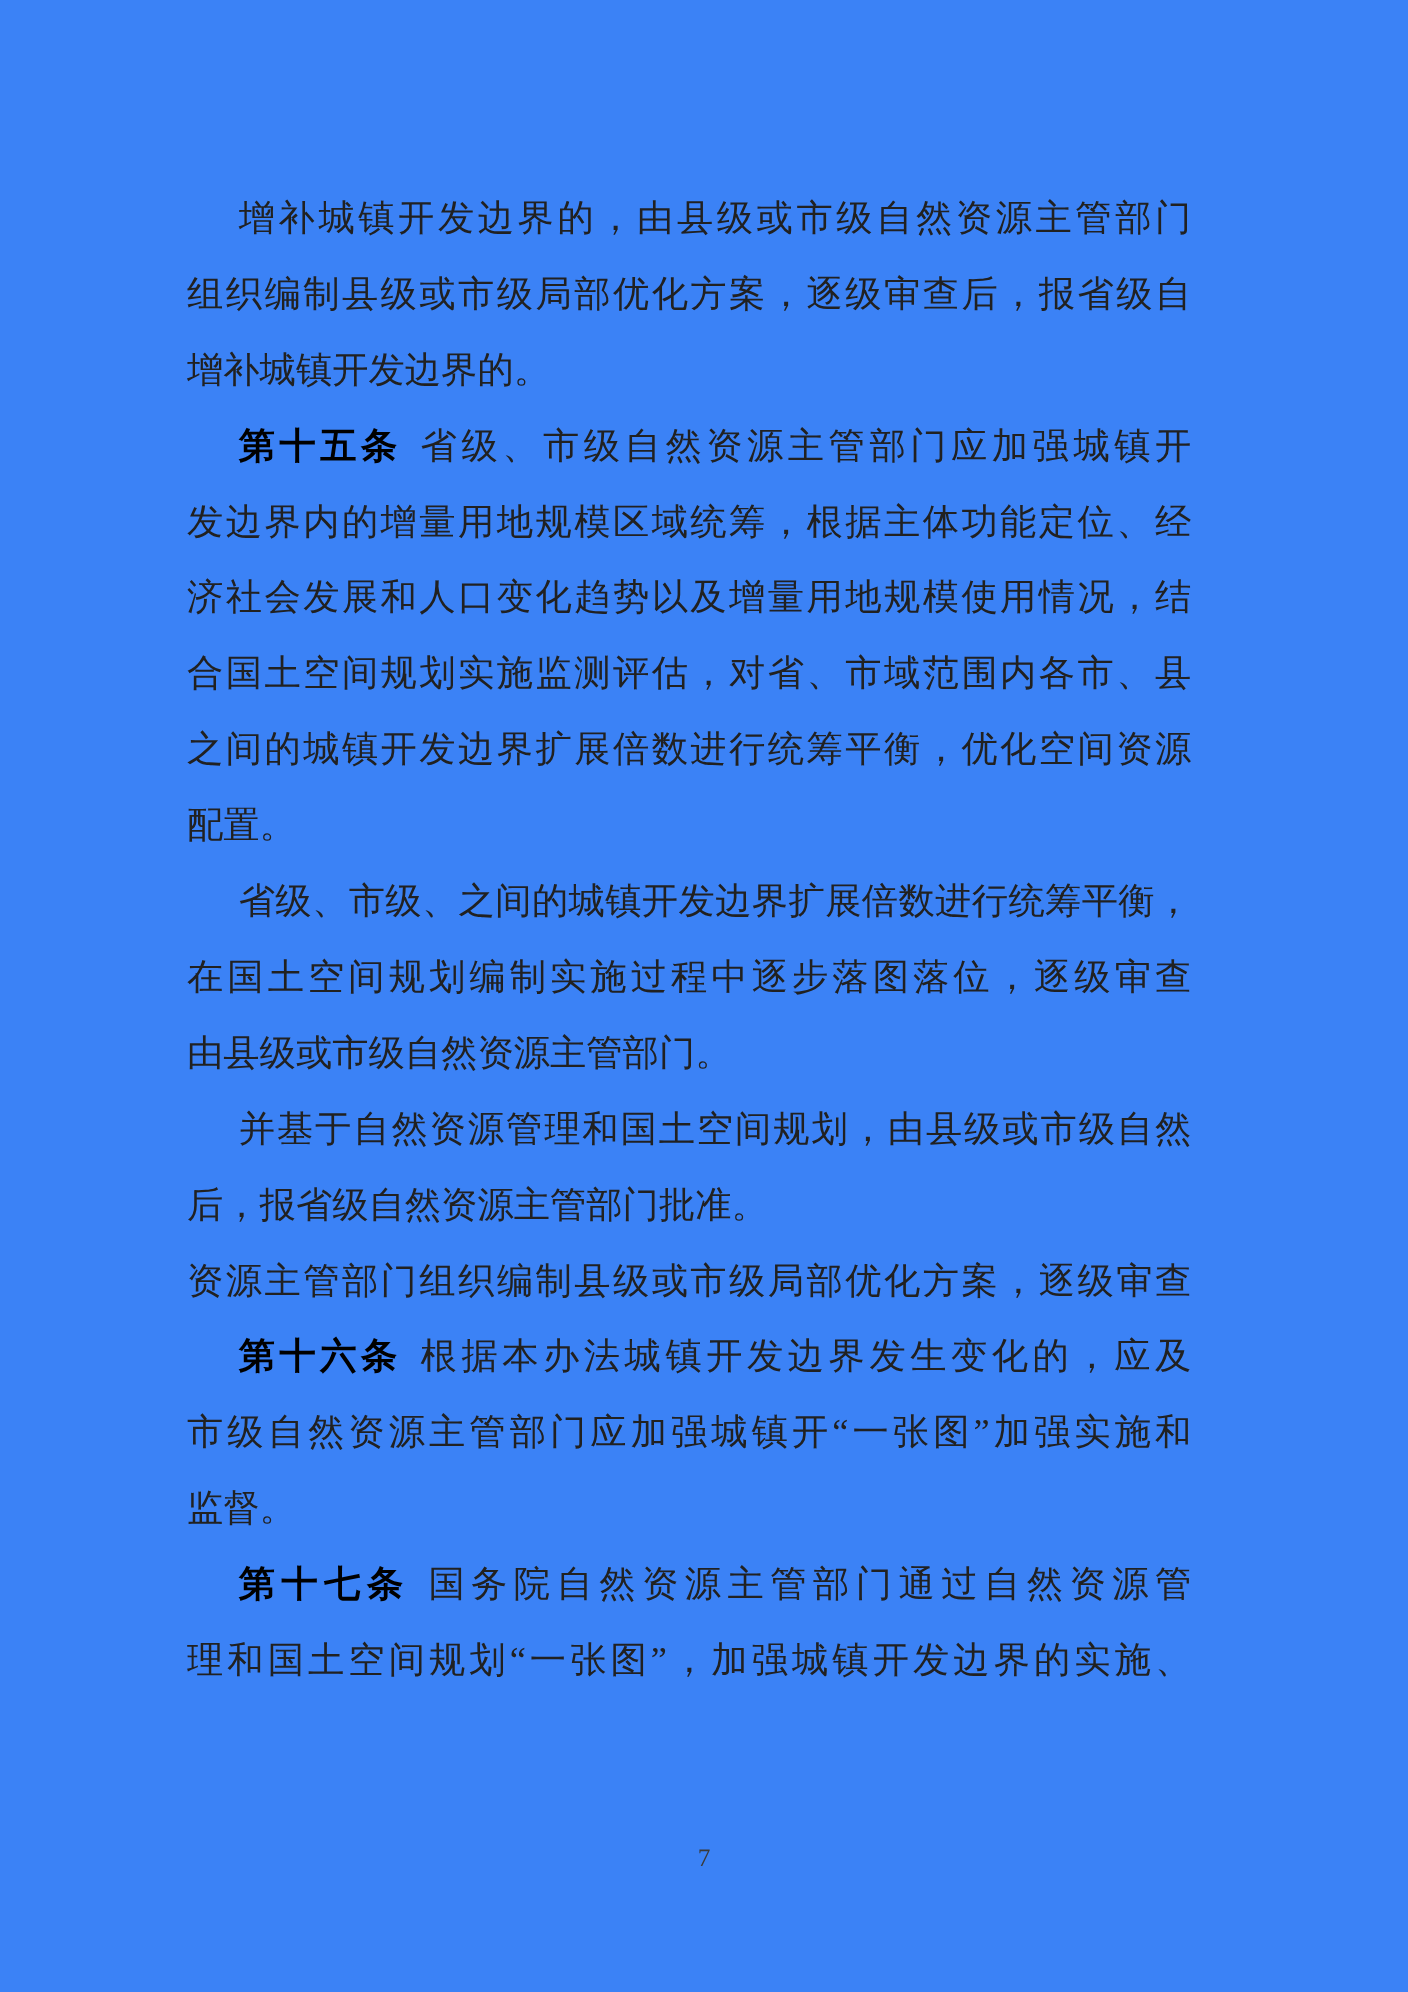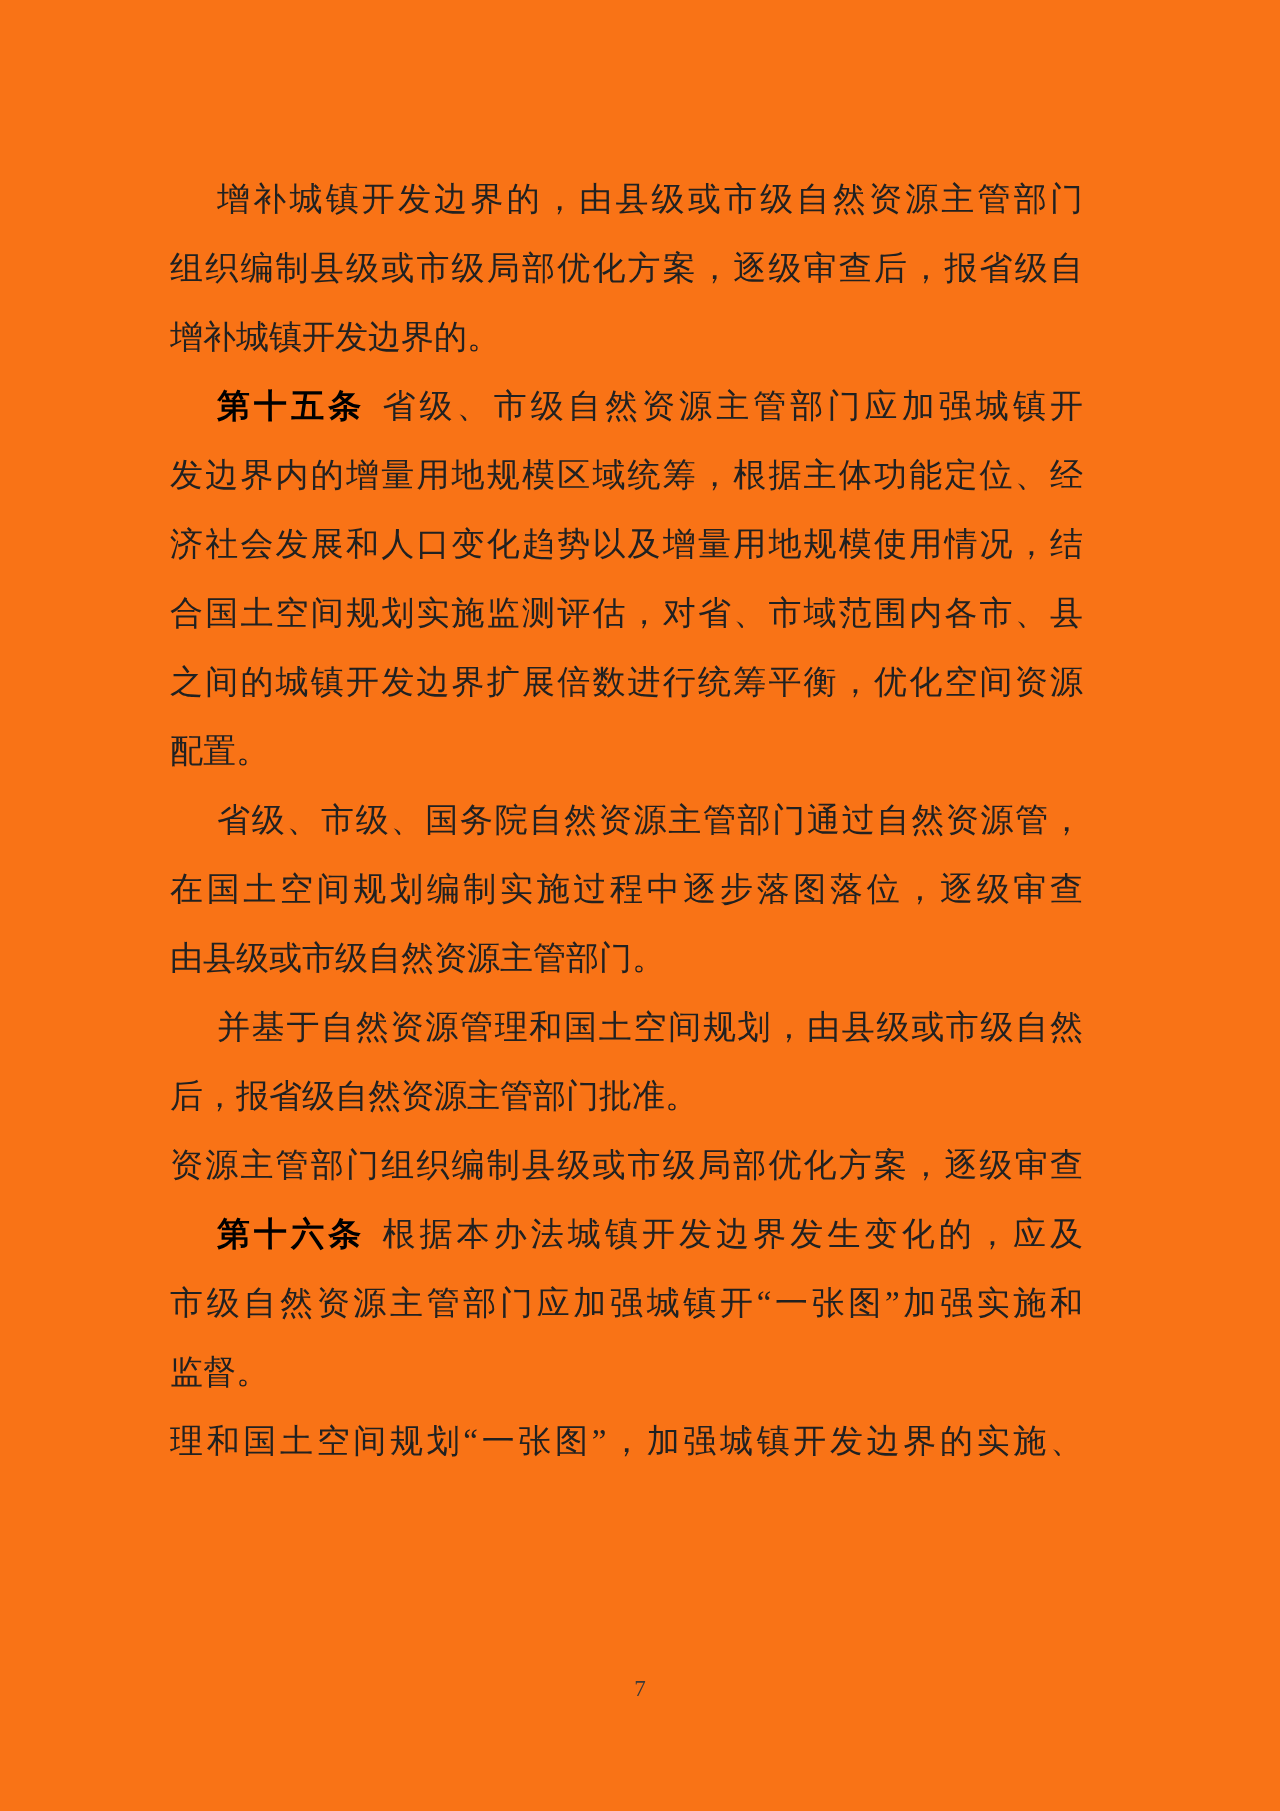--- a/index.html
+++ b/index.html
@@ -1,20 +1,20 @@
 <!DOCTYPE html>
 <html><head>
 <meta charset="utf-8">
 <style>
   html, body { margin: 0; padding: 0; background: #ffffff; }
   .page {
     position: relative;
     width: 1280px;
     height: 1811px;
-    background: #f97316;
+    background: #3b82f6;
     font-family: "Liberation Serif", "DejaVu Serif", serif;
     color: #212121;
     overflow: hidden;
   }
   .text-block {
     position: absolute;
     left: 170px;
     top: 165px;
     width: 913px;
   }
@@ -55,30 +55,31 @@
     <div class="line">组织编制县级或市级局部优化方案，逐级审查后，报省级自</div>
     <div class="line end">增补城镇开发边界的。</div>
 
     <div class="line i"><span class="art">第十五条</span><span>省级、市级自然资源主管部门应加强城镇开</span></div>
     <div class="line">发边界内的增量用地规模区域统筹，根据主体功能定位、经</div>
     <div class="line">济社会发展和人口变化趋势以及增量用地规模使用情况，结</div>
     <div class="line">合国土空间规划实施监测评估，对省、市域范围内各市、县</div>
     <div class="line">之间的城镇开发边界扩展倍数进行统筹平衡，优化空间资源</div>
     <div class="line end">配置。</div>
 
-    <div class="line i">省级、市级、国务院自然资源主管部门通过自然资源管，</div>
+    <div class="line i">省级、市级、之间的城镇开发边界扩展倍数进行统筹平衡，</div>
     <div class="line">在国土空间规划编制实施过程中逐步落图落位，逐级审查</div>
     <div class="line end">由县级或市级自然资源主管部门。</div>
 
     <div class="line i">并基于自然资源管理和国土空间规划，由县级或市级自然</div>
     <div class="line end">后，报省级自然资源主管部门批准。</div>
     <div class="line">资源主管部门组织编制县级或市级局部优化方案，逐级审查</div>
 
     <div class="line i"><span class="art">第十六条</span><span>根据本办法城镇开发边界发生变化的，应及</span></div>
     <div class="line">市级自然资源主管部门应加强城镇开“一张图”加强实施和</div>
     <div class="line end">监督。</div>
 
+    <div class="line i"><span class="art">第十七条</span><span>国务院自然资源主管部门通过自然资源管</span></div>
     <div class="line">理和国土空间规划“一张图”，加强城镇开发边界的实施、</div>
 
   </div>
 
   <div class="pagenum">7</div>
 </div>
 
 </body></html>

